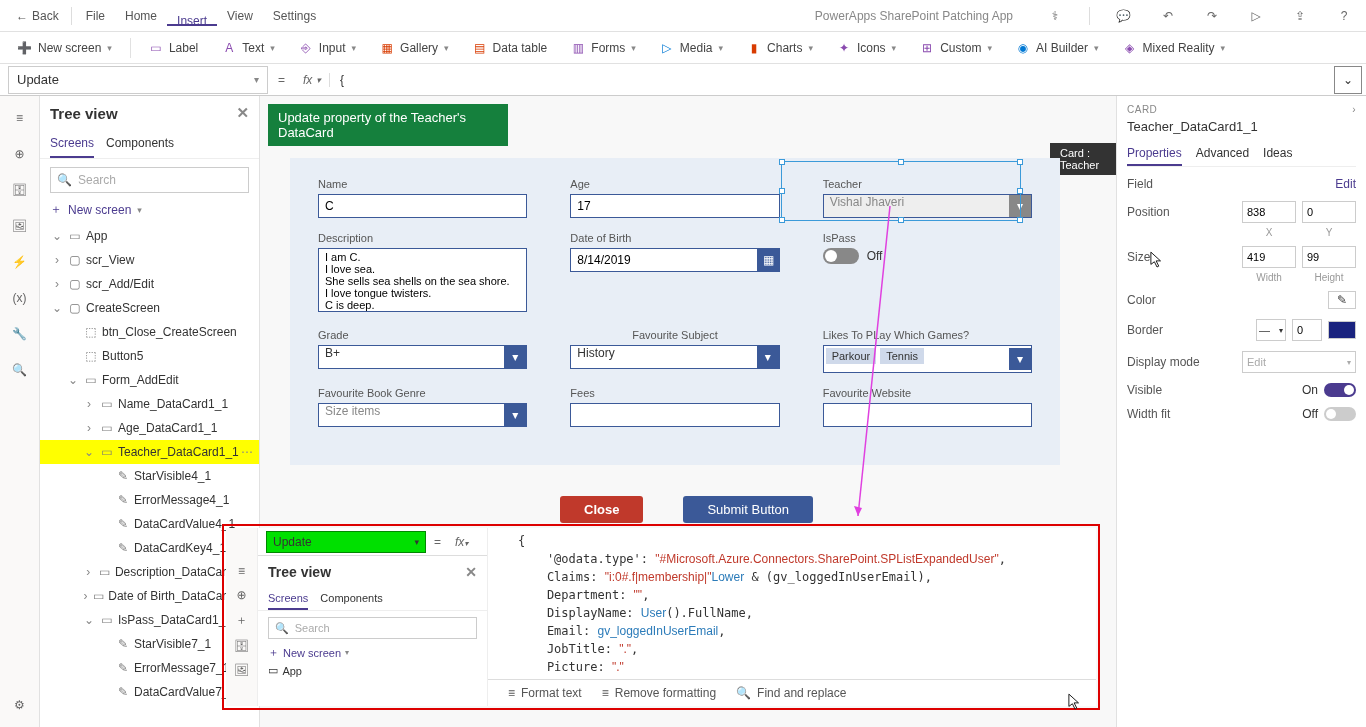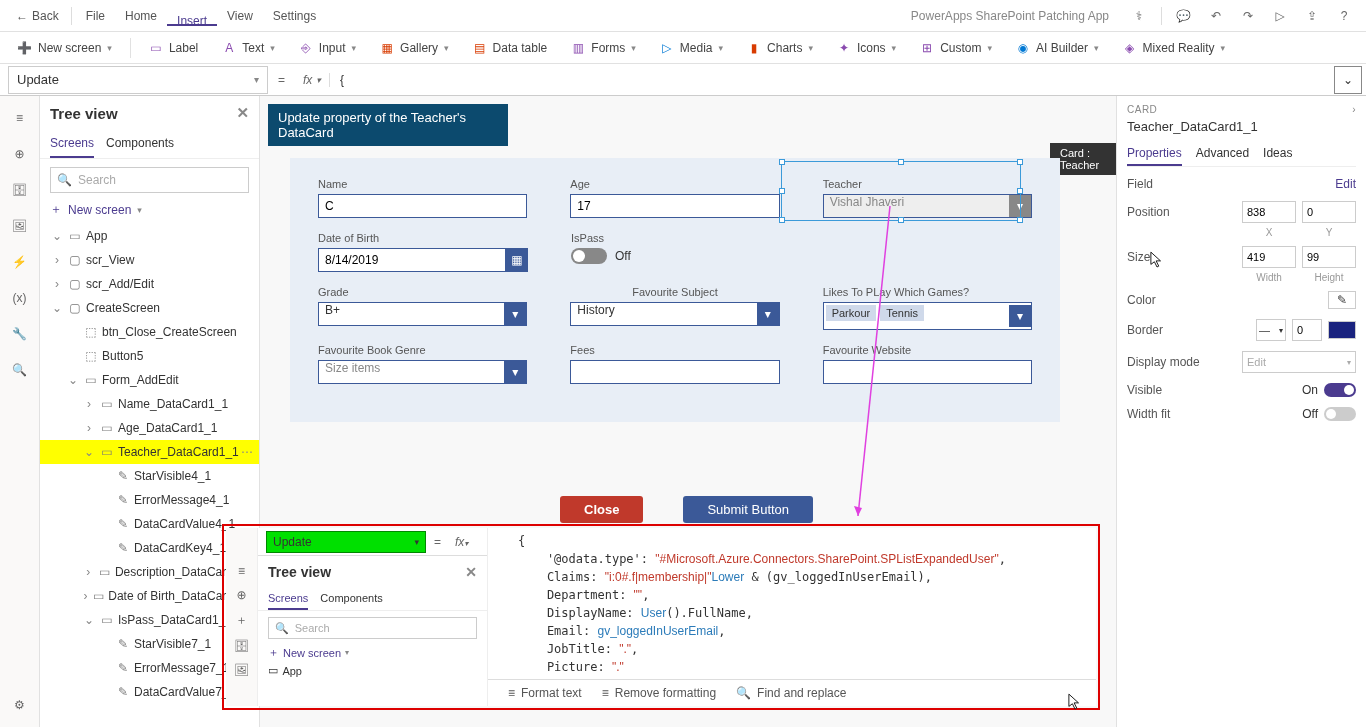--- a/index.html
+++ b/index.html
@@ -4,21 +4,21 @@
 <style>
 * { box-sizing: border-box; margin: 0; padding: 0; font-family: "Segoe UI", Arial, sans-serif; }
 body { width: 1366px; height: 727px; background: #fff; overflow: hidden; font-size: 12px; color: #333; position: relative; }
 
 
 .menubar { height: 32px; display: flex; align-items: center; padding: 0 8px; border-bottom: 1px solid #e1e1e1; }
 .menubar .back { display: flex; align-items: center; gap: 4px; color: #555; cursor: pointer; padding: 0 8px; }
 .menubar .sep { width: 1px; height: 18px; background: #ddd; margin: 0 4px; }
 .menubar .mitem { padding: 0 10px; color: #555; cursor: pointer; }
 .menubar .mitem.active { color: #4b3b8f; border-bottom: 2px solid #4b3b8f; height: 20px; line-height: 30px; }
-.menubar .right { margin-left: auto; display: flex; align-items: center; gap: 4px; }
+.menubar .right { margin-left: auto; display: flex; align-items: center; gap: 16px; }
 .menubar .appname { color: #888; font-size: 12px; margin-right: 12px; }
 .menubar .ticon { width: 28px; height: 28px; display: flex; align-items: center; justify-content: center; color: #666; cursor: pointer; }
 
 
 .ribbon { height: 32px; display: flex; align-items: center; padding: 0 8px; border-bottom: 1px solid #e1e1e1; gap: 4px; }
 .ribbon .ritem { display: flex; align-items: center; gap: 6px; padding: 0 10px; color: #444; cursor: pointer; height: 28px; }
 .ribbon .ricon { width: 14px; height: 14px; display: inline-flex; align-items: center; justify-content: center; }
 .ribbon .rsep { width: 1px; height: 20px; background: #e1e1e1; margin: 0 4px; }
 
 
@@ -43,21 +43,21 @@
 .treepanel .tsearch { margin: 8px 10px; border: 1px solid #ccc; height: 26px; display: flex; align-items: center; padding: 0 6px; gap: 6px; color: #888; }
 .treepanel .newscr { margin: 0 10px 6px; color: #4b3b8f; display: flex; align-items: center; gap: 6px; font-size: 12px; cursor: pointer; }
 .treepanel .tree { flex: 1; overflow: auto; font-size: 12px; }
 .treepanel .node { display: flex; align-items: center; height: 24px; padding-right: 6px; cursor: pointer; white-space: nowrap; }
 .treepanel .node.sel { background: #ffff00; }
 .treepanel .chev { width: 14px; text-align: center; color: #888; }
 .treepanel .ticon2 { width: 14px; height: 14px; margin: 0 4px; display: inline-flex; align-items: center; justify-content: center; color: #777; }
 
 
 .canvas { flex: 1; background: #f8f8f8; position: relative; overflow: hidden; }
-.tooltip { position: absolute; left: 8px; top: 8px; background: #0c4a6e; color: #fff; padding: 6px 10px; font-size: 13px; max-width: 240px; }
+.tooltip { position: absolute; left: 8px; top: 8px; background: #15803d; color: #fff; padding: 6px 10px; font-size: 13px; max-width: 240px; }
 .cardtag { position: absolute; left: 790px; top: 47px; background: #333; color: #fff; padding: 4px 10px; font-size: 11px; }
 .formarea { position: absolute; left: 30px; top: 62px; width: 770px; background: #e8eef6; padding: 20px 28px 24px; }
 .frow { display: flex; gap: 43px; margin-bottom: 14px; }
 .fcell { width: 210px; }
 .flabel { font-size: 11px; color: #555; margin-bottom: 4px; }
 .finput { width: 100%; height: 24px; border: 1px solid #3b5998; background: #fff; padding: 0 6px; font-size: 12px; }
 .ftext { width: 100%; height: 64px; border: 1px solid #3b5998; background: #fff; padding: 2px 6px; font-size: 11px; resize: none; }
 .fselect { width: 100%; height: 24px; border: 1px solid #3b5998; background: #fff; display: flex; align-items: flex-start; justify-content: space-between; padding: 0 0 0 6px; font-size: 12px; }
 .fselect .dd { width: 22px; height: 22px; background: #3b5998; color: #fff; display: flex; align-items: center; justify-content: center; }
 .fdate { display: flex; }
@@ -377,20 +377,28 @@
         <div class="fcell">
           <div class="flabel">Teacher</div>
           <div class="fselect" style="background:#eee;color:#888">
             <span>Vishal Jhaveri</span>
             <span class="dd" style="background:#888">▾</span>
           </div>
         </div>
       </div>
       <div class="frow">
         <div class="fcell">
+          <div class="flabel">Description</div>
+          <textarea class="ftext" id="descta" style="">I am C.
+I love sea.
+She sells sea shells on the sea shore.
+I love tongue twisters.
+C is deep.</textarea>
+        </div>
+        <div class="fcell">
           <div class="flabel">Date of Birth</div>
           <div class="fdate">
             <input class="finput" value="8/14/2019" style="">
             <div class="cal">▦</div>
           </div>
         </div>
         <div class="fcell">
           <div class="flabel">IsPass</div>
           <div class="toggle">
             <div class="sw"></div>

